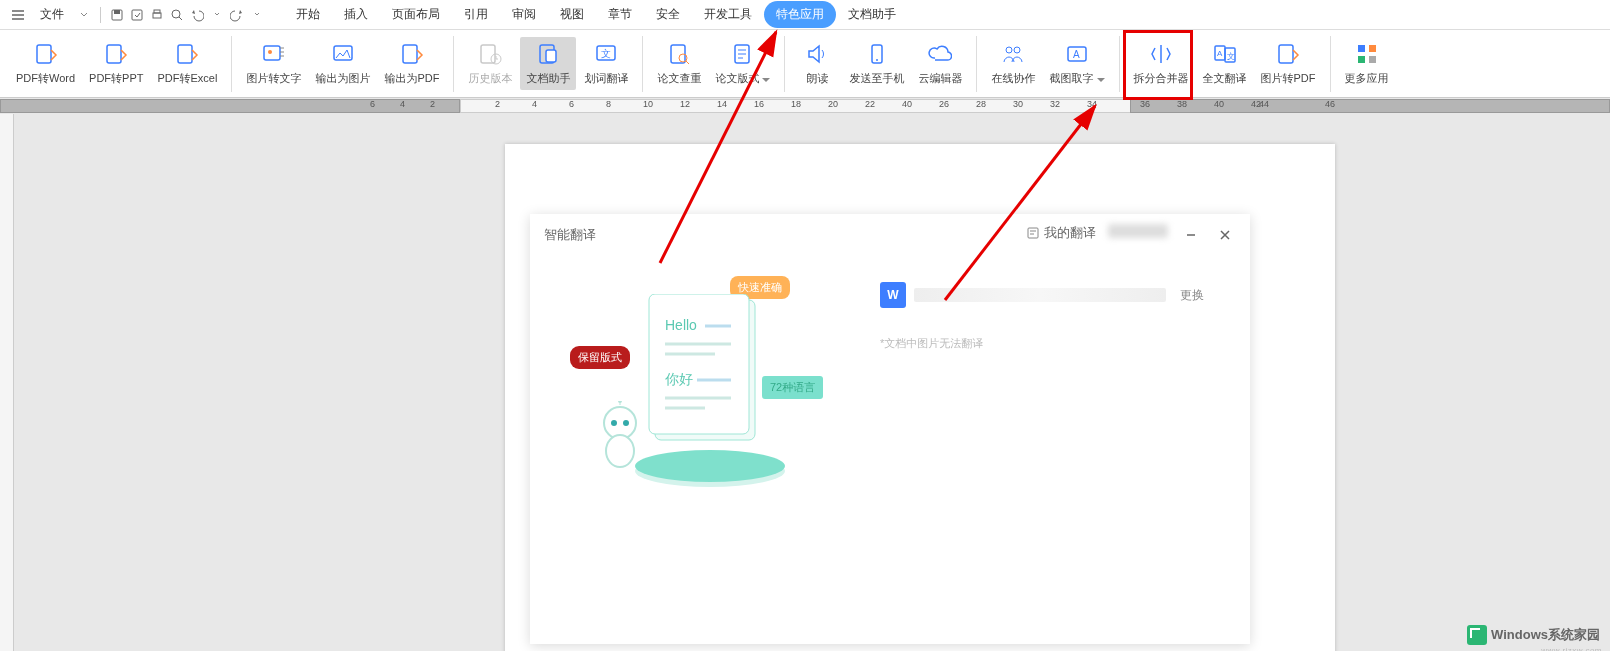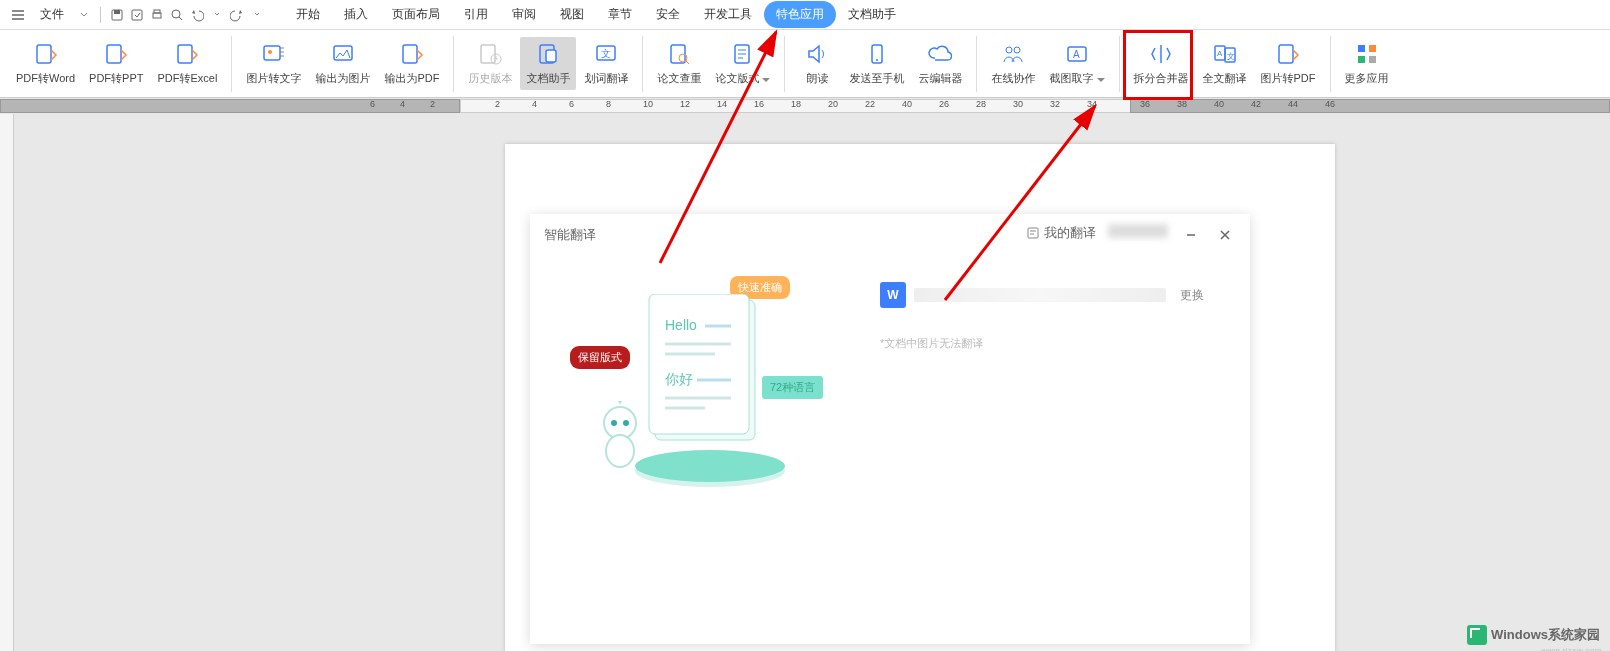--- a/index.html
+++ b/index.html
@@ -392,21 +392,21 @@
     <span class="ruler-num" style="left: 902px;">40</span>
     <span class="ruler-num" style="left: 939px;">26</span>
     <span class="ruler-num" style="left: 976px;">28</span>
     <span class="ruler-num" style="left: 1013px;">30</span>
     <span class="ruler-num" style="left: 1050px;">32</span>
     <span class="ruler-num" style="left: 1087px;">34</span>
     <span class="ruler-num" style="left: 1140px;">36</span>
     <span class="ruler-num" style="left: 1177px;">38</span>
     <span class="ruler-num" style="left: 1214px;">40</span>
     <span class="ruler-num" style="left: 1251px;">42</span>
-    <span class="ruler-num" style="left: 1288px;">44</span>
+    <span class="ruler-num" style="left: 1259px;">44</span>
     <span class="ruler-num" style="left: 1325px;">46</span>
   </div>
 
 <div class="workspace">
   <div class="vruler"></div>
   <div class="page">
 
     <div class="dialog">
       <div class="dialog-header">
         <span>智能翻译</span>

